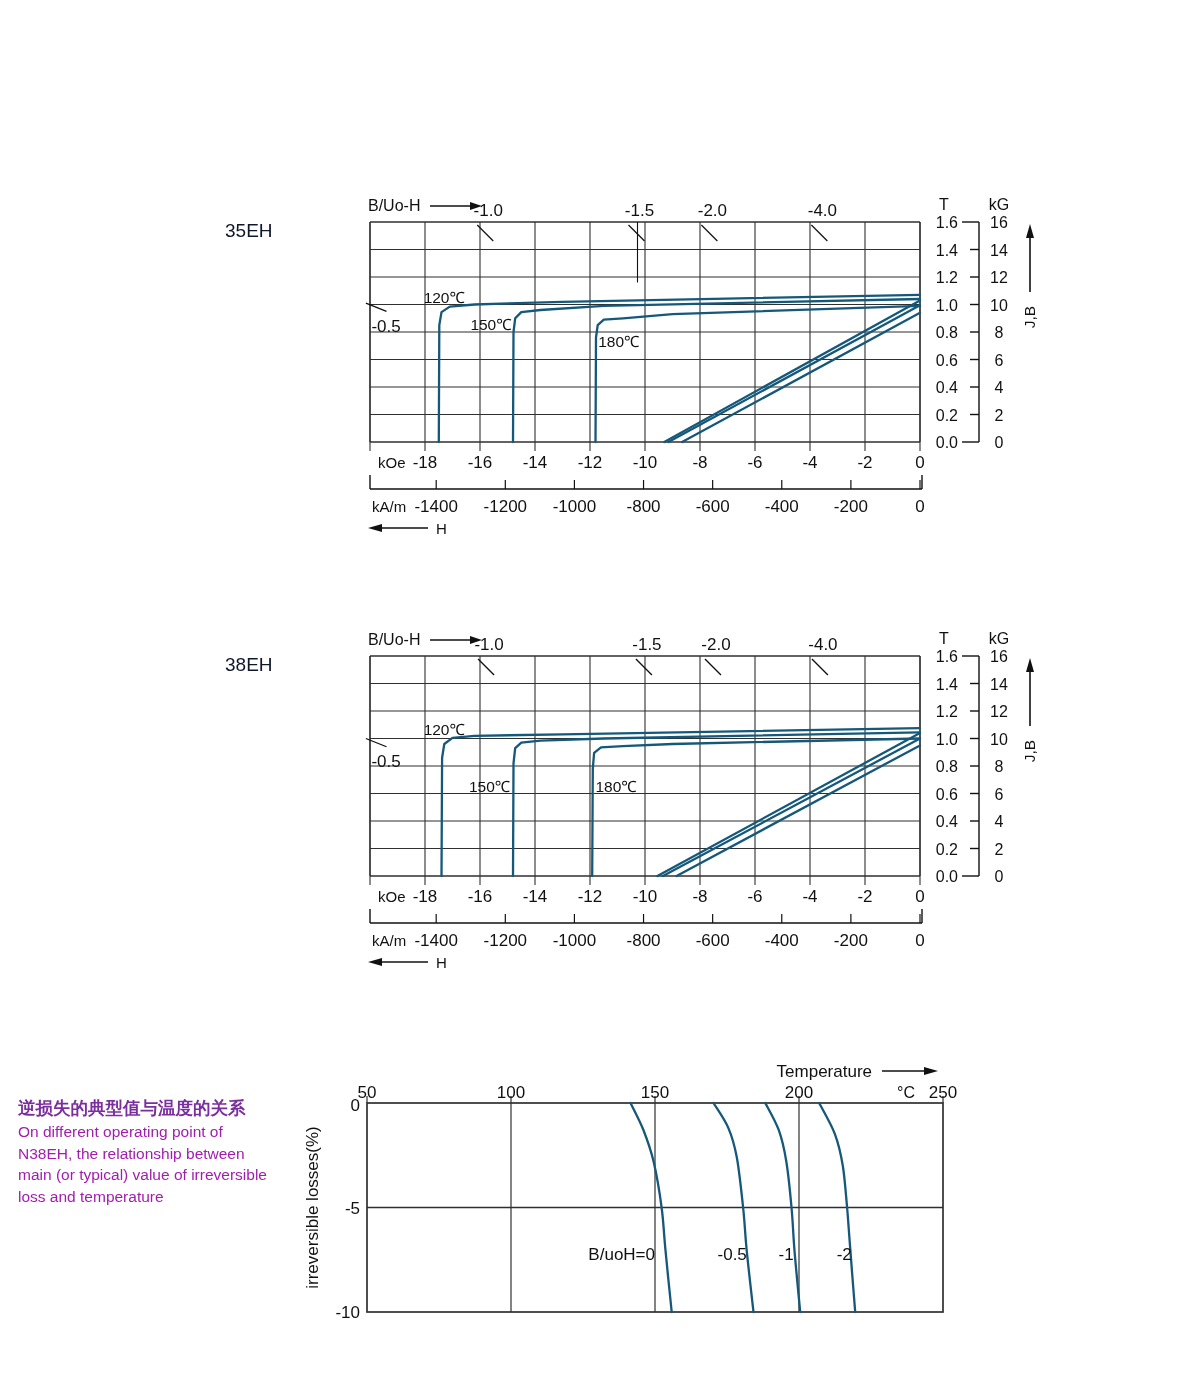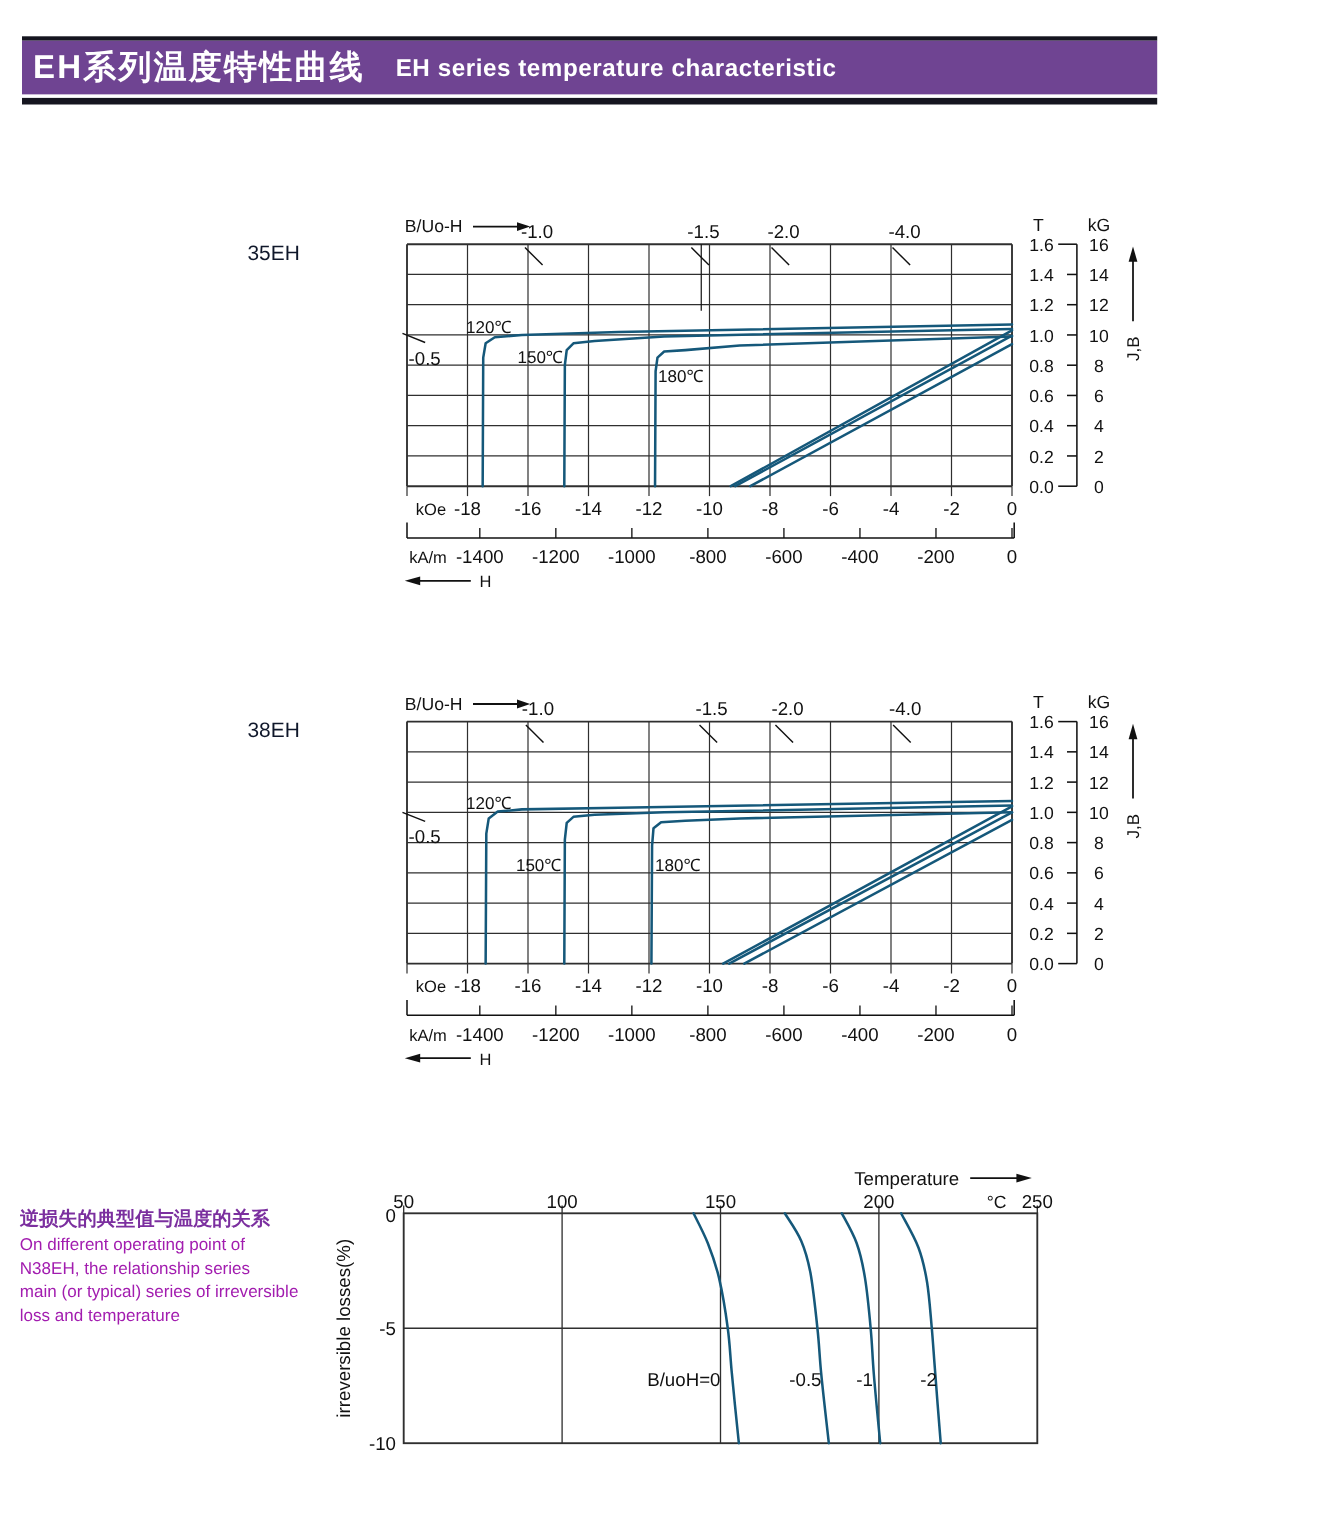--- a/index.html
+++ b/index.html
@@ -18,29 +18,20 @@
   .txtblock{position:absolute;left:18px;top:1096px;width:280px;}
   .txtblock .zh{color:#7b2f9f;font-size:17.5px;font-weight:bold;line-height:25px;}
   .txtblock .en{color:#a21caf;font-size:15.5px;line-height:21.5px;}
   .txtblock .en:first-of-type{margin-top:14px;}
 </style>
 </head>
 <body>
 
 <div class="page">
 
-  <div class="banner">
-    <div class="bar-top"></div>
-    <div class="bar-fill">
-      <span class="title-zh">EH系列温度特性曲线</span>
-      <span class="title-en">EH  series temperature characteristic</span>
-    </div>
-    <div class="bar-gap"></div>
-    <div class="bar-bot"></div>
-  </div>
 
   <div class="chart-side-label" style="left:225px;top:220px;">35EH</div>
   <div class="chart-side-label" style="left:225px;top:654px;text-align:right;">38EH</div>
 
   <svg id="charts" width="1200" height="1383" viewBox="0 0 1200 1383">
       <g>
         <g>
           <line x1="370" y1="222" x2="370" y2="442" stroke="#2f2f2f" stroke-width="1.7"></line>
           <line x1="370" y1="442" x2="370" y2="451" stroke="#2f2f2f" stroke-width="1.1"></line>
           <line x1="425" y1="222" x2="425" y2="442" stroke="#2f2f2f" stroke-width="1.1"></line>
@@ -371,17 +362,17 @@
           <text x="732.184" y="1259.75" fill="#111111" font-size="17" font-family="Liberation Sans, sans-serif" text-anchor="middle">-0.5</text>
           <text x="786.04" y="1259.75" fill="#111111" font-size="17" font-family="Liberation Sans, sans-serif" text-anchor="middle">-1</text>
           <text x="844.216" y="1259.75" fill="#111111" font-size="17" font-family="Liberation Sans, sans-serif" text-anchor="middle">-2</text>
         </g>
       </g>
     </svg>
 
   <div class="txtblock">
     <div class="zh">逆损失的典型值与温度的关系</div>
     <div class="en">On different operating point of</div>
-    <div class="en">N38EH,  the relationship series</div>
-    <div class="en">main (or typical) series of irreversible</div>
+    <div class="en">N38EH,  the relationship between</div>
+    <div class="en">main (or typical) value of irreversible</div>
     <div class="en">loss and temperature</div>
   </div>
 </div>
 
 </body></html>

